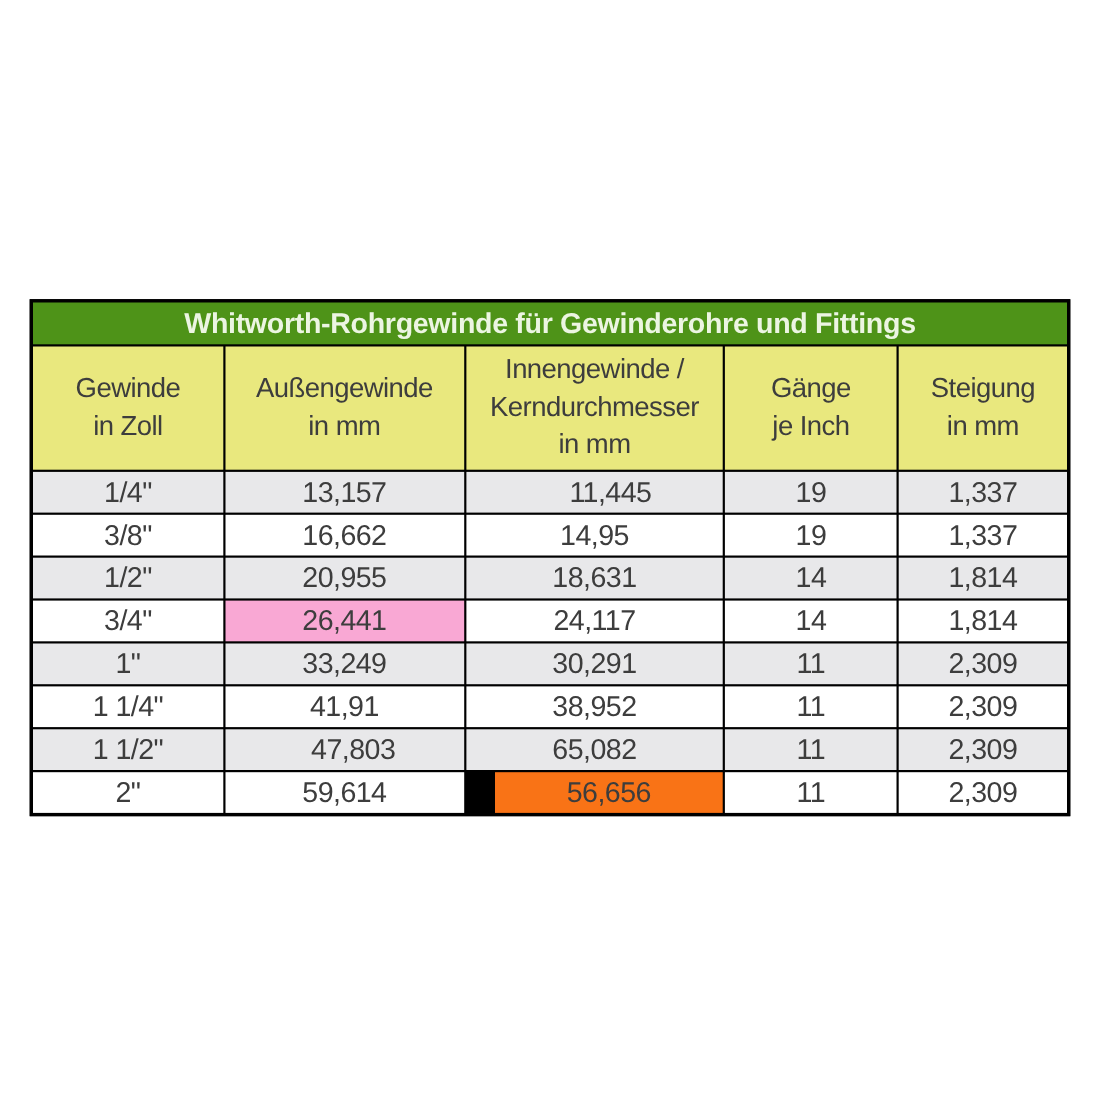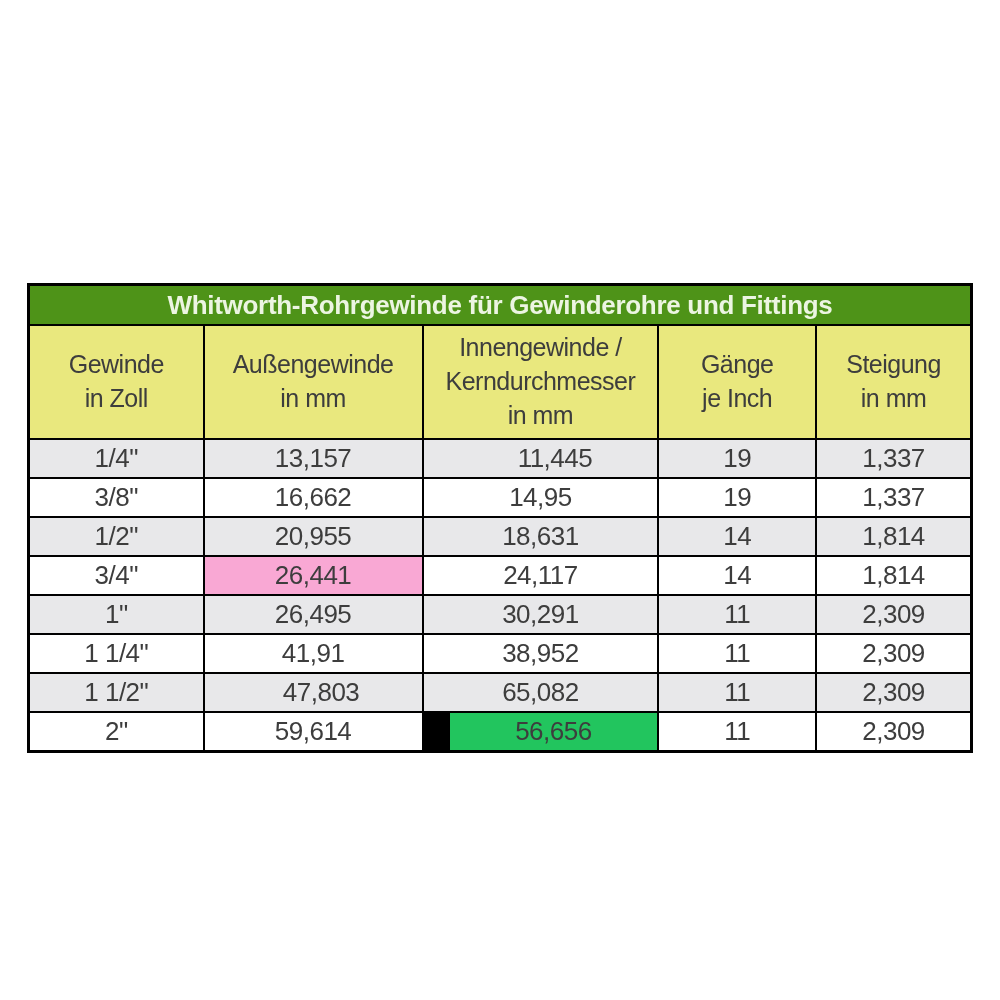--- a/index.html
+++ b/index.html
@@ -11,21 +11,21 @@
   .page {
     position: relative;
     width: 1000px;
     height: 1000px;
     background: #ffffff;
     overflow: hidden;
   }
   .table-wrap {
     position: absolute;
     left: 27px;
-    top: 283px;
+    top: 272px;
     width: 940px;
     border: 3px solid #000000;
     background: #000000;
     display: flex;
     flex-direction: column;
     gap: 2px;
   }
   .title-bar {
     background: #4e9318;
     color: #ecf5e2;
@@ -97,34 +97,34 @@
         <div class="cell data-cell" style="background: rgb(232, 232, 234);">20,955</div>
         <div class="cell data-cell" style="background: rgb(232, 232, 234);">18,631</div>
         <div class="cell data-cell" style="background: rgb(232, 232, 234);">14</div>
         <div class="cell data-cell" style="background: rgb(232, 232, 234);">1,814</div>
         <div class="cell data-cell" style="background: rgb(255, 255, 255);">3/4"</div>
         <div class="cell data-cell" style="background: #f9a8d4;">26,441</div>
         <div class="cell data-cell" style="background: rgb(255, 255, 255);">24,117</div>
         <div class="cell data-cell" style="background: rgb(255, 255, 255);">14</div>
         <div class="cell data-cell" style="background: rgb(255, 255, 255);">1,814</div>
         <div class="cell data-cell" style="background: rgb(232, 232, 234);">1"</div>
-        <div class="cell data-cell" style="background: rgb(232, 232, 234);">26,495</div>
+        <div class="cell data-cell" style="background: rgb(232, 232, 234);">33,249</div>
         <div class="cell data-cell" style="background: rgb(232, 232, 234);">30,291</div>
         <div class="cell data-cell" style="background: rgb(232, 232, 234);">11</div>
         <div class="cell data-cell" style="background: rgb(232, 232, 234);">2,309</div>
         <div class="cell data-cell" style="background: rgb(255, 255, 255);">1 1/4"</div>
         <div class="cell data-cell" style="background: rgb(255, 255, 255);">41,91</div>
         <div class="cell data-cell" style="background: rgb(255, 255, 255);">38,952</div>
         <div class="cell data-cell" style="background: rgb(255, 255, 255);">11</div>
         <div class="cell data-cell" style="background: rgb(255, 255, 255);">2,309</div>
         <div class="cell data-cell" style="background: rgb(232, 232, 234);">1 1/2"</div>
         <div class="cell data-cell" style="background: rgb(232, 232, 234); padding-left: 16px;">47,803</div>
         <div class="cell data-cell" style="background: rgb(232, 232, 234);">65,082</div>
         <div class="cell data-cell" style="background: rgb(232, 232, 234);">11</div>
         <div class="cell data-cell" style="background: rgb(232, 232, 234);">2,309</div>
         <div class="cell data-cell" style="background: rgb(255, 255, 255);">2"</div>
         <div class="cell data-cell" style="background: rgb(255, 255, 255);">59,614</div>
-        <div class="cell data-cell" style="background: #22c55e; margin-left: 26px;">56,656</div>
+        <div class="cell data-cell" style="background: #f97316; margin-left: 26px;">56,656</div>
         <div class="cell data-cell" style="background: rgb(255, 255, 255);">11</div>
         <div class="cell data-cell" style="background: rgb(255, 255, 255);">2,309</div>
       </div>
   </div>
 </div>
 
 </body></html>

